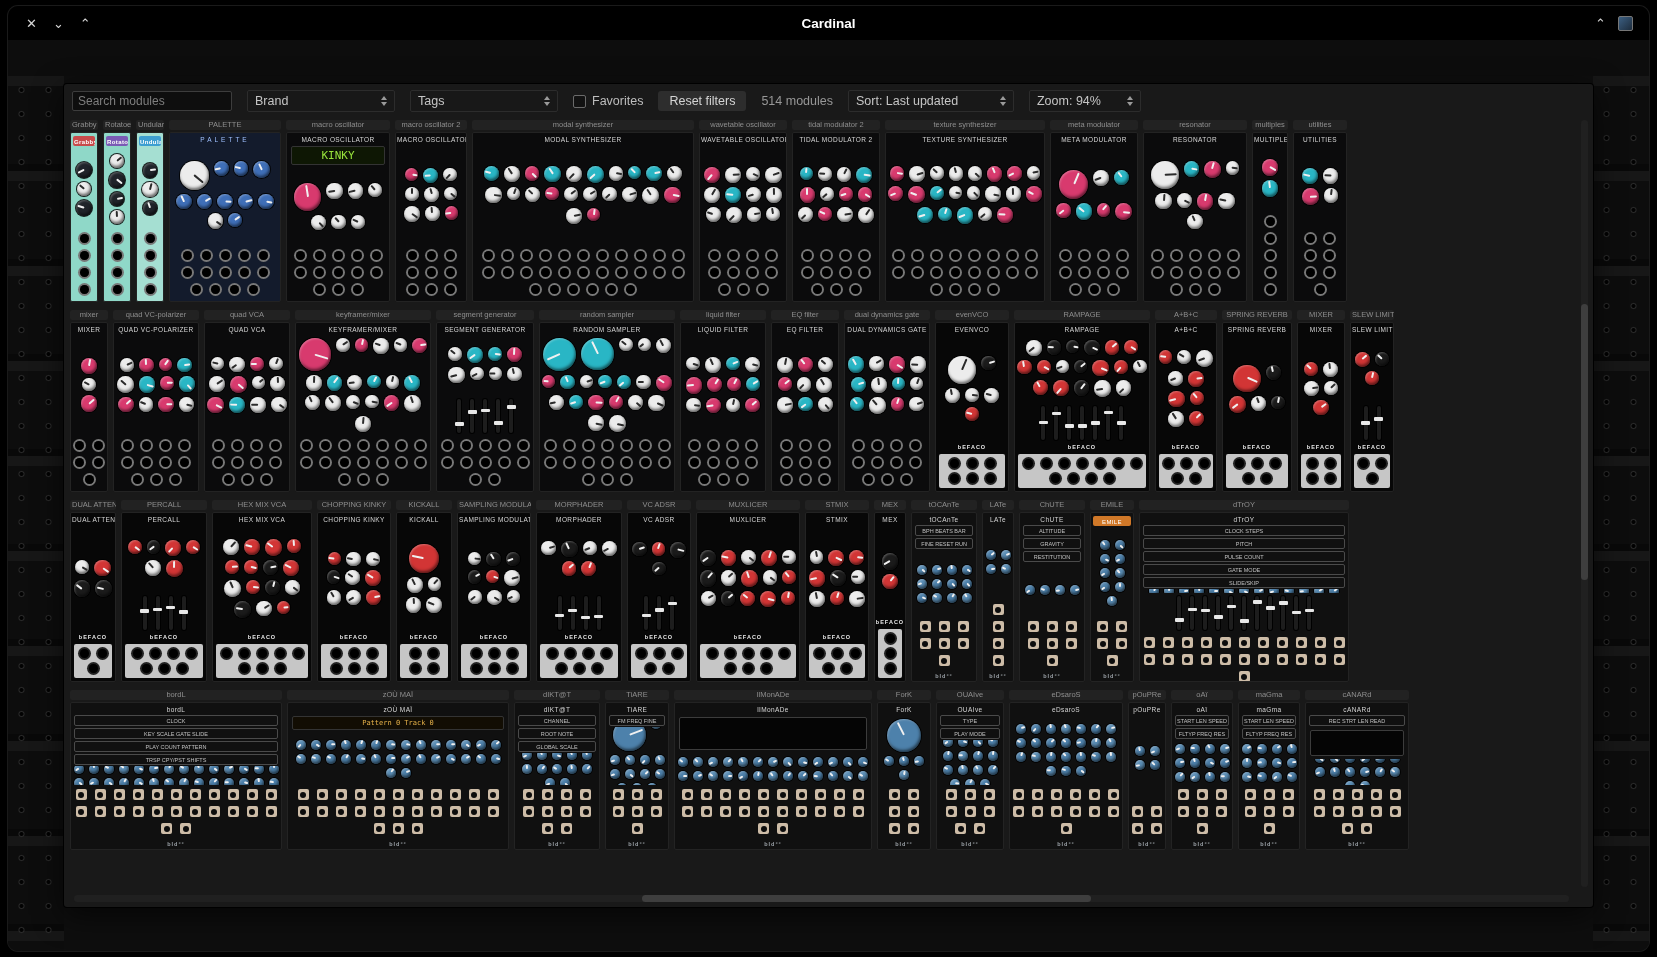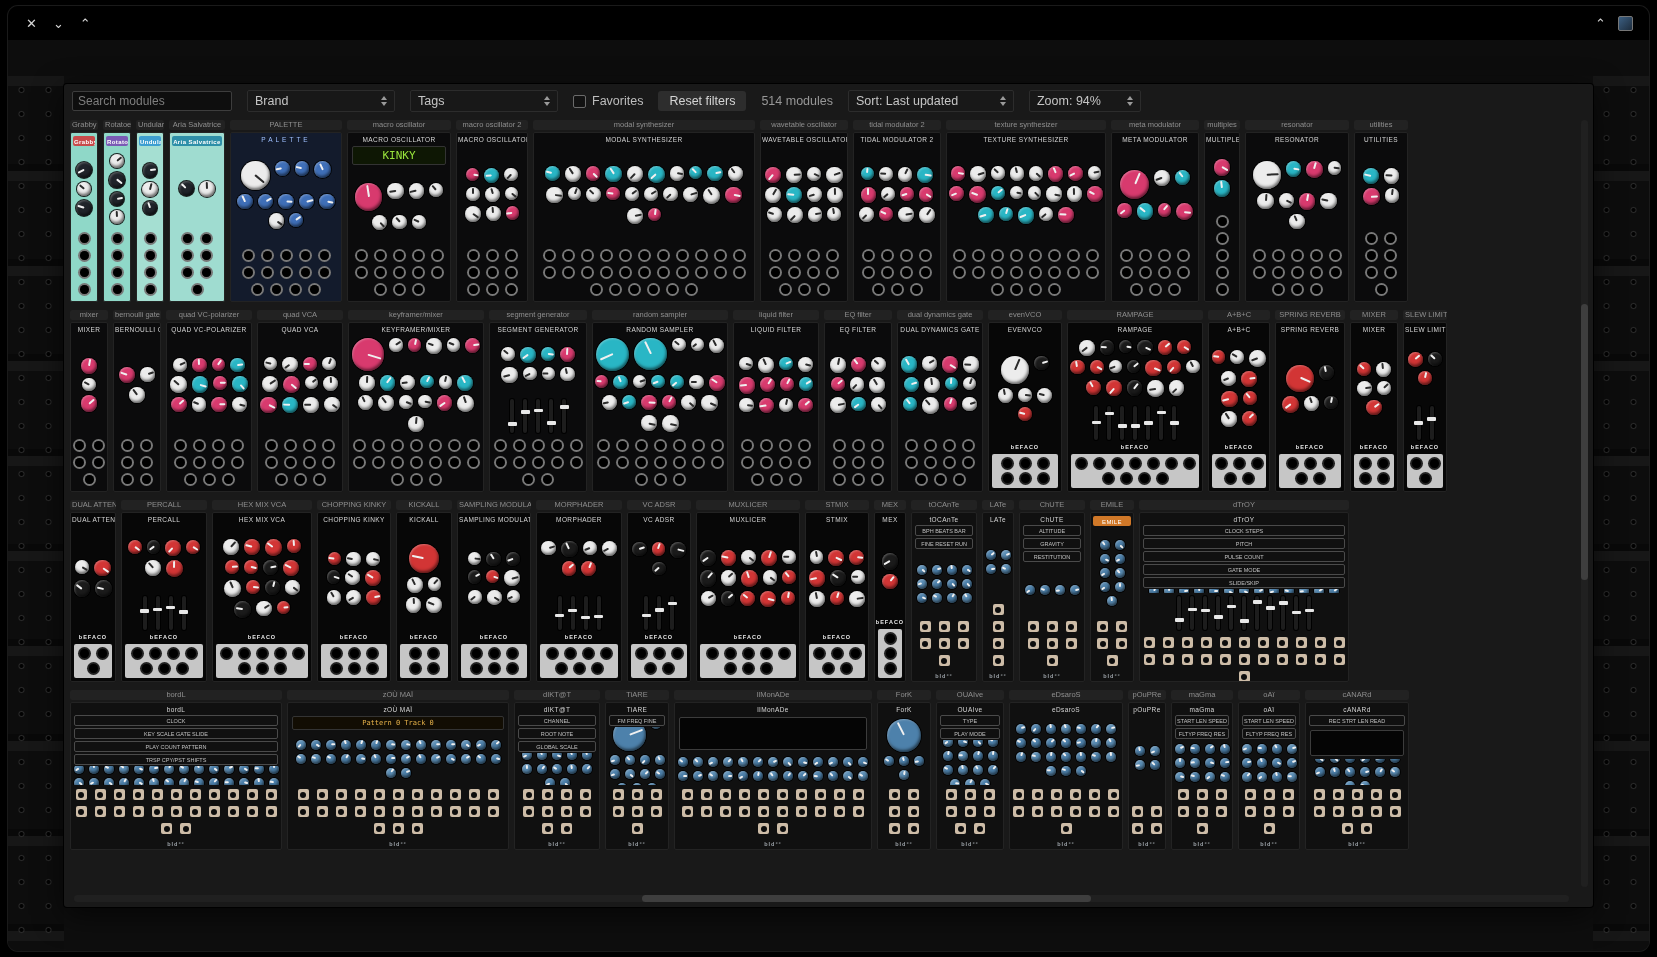--- a/index.html
+++ b/index.html
@@ -92,20 +92,21 @@
 <body>
 
 <div class="window">
 
   <div class="titlebar">
     <div class="ctrls">
       <span>✕</span>
       <span>⌄</span>
       <span>⌃</span>
     </div>
+    <div class="title">Cardinal</div>
     <div class="rctrls">
       <span>⌃</span>
       <div class="appicon"></div>
     </div>
   </div>
 
 
   <div class="rack">
     <div class="rail left"></div>
     <div class="rail right"></div>
@@ -217,43 +218,20 @@
                   </span>
                 </div>
                 <div class="jgrid">
                   <span class="jack"></span>
                   <span class="jack"></span>
                   <span class="jack"></span>
                   <span class="jack"></span>
                 </div>
               </div>
             </div>
-            <div class="tile" style="width: 56px;">
-              <div class="tile-label">Aria Salvatrice</div>
-              <div class="panel aria" style="height: 168px; background: rgb(159, 220, 208);">
-                <div class="ptitle" style="background: rgb(46, 143, 168); color: rgb(255, 255, 255); margin: 3px 2px; border-radius: 2px; font-size: 6px;">Aria Salvatrice</div>
-                <div class="kgrid">
-                  <span class="knob" style="height: 14.9681px; width: 14.9681px; background: rgb(32, 36, 42);">
-                    <i style="background: rgb(240, 240, 240); transform: rotate(-45deg);"></i>
-                  </span>
-                  <span class="knob" style="height: 16.6286px; width: 16.6286px; background: rgb(236, 236, 236);">
-                    <i style="background: rgb(43, 43, 43); transform: rotate(-2deg);"></i>
-                  </span>
-                </div>
-                <div class="jgrid">
-                  <span class="jack"></span>
-                  <span class="jack"></span>
-                  <span class="jack"></span>
-                  <span class="jack"></span>
-                  <span class="jack"></span>
-                  <span class="jack"></span>
-                  <span class="jack"></span>
-                </div>
-              </div>
-            </div>
             <div class="tile" style="width: 112px;">
               <div class="tile-label">PALETTE</div>
               <div class="panel palette" style="height: 168px;">
                 <div class="ptitle">PALETTE</div>
                 <div class="kgrid">
                   <span class="knob" style="height: 28.5534px; width: 28.5534px; background: rgb(236, 236, 236);">
                     <i style="background: rgb(43, 43, 43); transform: rotate(130deg);"></i>
                   </span>
                   <span class="knob" style="height: 15.0223px; width: 15.0223px; background: rgb(63, 111, 184);">
                     <i style="background: rgb(240, 240, 240); transform: rotate(-100deg);"></i>
@@ -741,83 +719,83 @@
                   <span class="jack"></span>
                   <span class="jack"></span>
                   <span class="jack"></span>
                   <span class="jack"></span>
                   <span class="jack"></span>
                   <span class="jack"></span>
                   <span class="jack"></span>
                 </div>
               </div>
             </div>
+            <div class="tile" style="width: 104px;">
+              <div class="tile-label">resonator</div>
+              <div class="panel audible" style="height: 168px;">
+                <div class="ptitle">resonator</div>
+                <div class="kgrid">
+                  <span class="knob" style="height: 27.8603px; width: 27.8603px; background: rgb(236, 236, 236);">
+                    <i style="background: rgb(43, 43, 43); transform: rotate(88deg);"></i>
+                  </span>
+                  <span class="knob" style="height: 15.3625px; width: 15.3625px; background: rgb(41, 182, 197);">
+                    <i style="background: rgb(240, 240, 240); transform: rotate(100deg);"></i>
+                  </span>
+                  <span class="knob" style="height: 16.4778px; width: 16.4778px; background: rgb(216, 58, 110);">
+                    <i style="background: rgb(240, 240, 240); transform: rotate(16deg);"></i>
+                  </span>
+                  <span class="knob" style="height: 13.4666px; width: 13.4666px; background: rgb(236, 236, 236);">
+                    <i style="background: rgb(43, 43, 43); transform: rotate(98deg);"></i>
+                  </span>
+                  <span class="knob" style="height: 16.3487px; width: 16.3487px; background: rgb(236, 236, 236);">
+                    <i style="background: rgb(43, 43, 43); transform: rotate(4deg);"></i>
+                  </span>
+                  <span class="knob" style="height: 15.0261px; width: 15.0261px; background: rgb(236, 236, 236);">
+                    <i style="background: rgb(43, 43, 43); transform: rotate(116deg);"></i>
+                  </span>
+                  <span class="knob" style="height: 16.6104px; width: 16.6104px; background: rgb(216, 58, 110);">
+                    <i style="background: rgb(240, 240, 240); transform: rotate(10deg);"></i>
+                  </span>
+                  <span class="knob" style="height: 16.1343px; width: 16.1343px; background: rgb(236, 236, 236);">
+                    <i style="background: rgb(43, 43, 43); transform: rotate(-77deg);"></i>
+                  </span>
+                  <span class="knob" style="height: 15.122px; width: 15.122px; background: rgb(236, 236, 236);">
+                    <i style="background: rgb(43, 43, 43); transform: rotate(-24deg);"></i>
+                  </span>
+                </div>
+                <div class="jgrid">
+                  <span class="jack"></span>
+                  <span class="jack"></span>
+                  <span class="jack"></span>
+                  <span class="jack"></span>
+                  <span class="jack"></span>
+                  <span class="jack"></span>
+                  <span class="jack"></span>
+                  <span class="jack"></span>
+                  <span class="jack"></span>
+                  <span class="jack"></span>
+                  <span class="jack"></span>
+                  <span class="jack"></span>
+                  <span class="jack"></span>
+                </div>
+              </div>
+            </div>
             <div class="tile" style="width: 36px;">
               <div class="tile-label">multiples</div>
               <div class="panel audible" style="height: 168px;">
                 <div class="ptitle">multiples</div>
                 <div class="kgrid">
                   <span class="knob" style="height: 16.354px; width: 16.354px; background: rgb(216, 58, 110);">
                     <i style="background: rgb(240, 240, 240); transform: rotate(121deg);"></i>
                   </span>
                   <span class="knob" style="height: 16.9588px; width: 16.9588px; background: rgb(41, 182, 197);">
                     <i style="background: rgb(240, 240, 240); transform: rotate(-7deg);"></i>
                   </span>
                 </div>
                 <div class="jgrid">
-                  <span class="jack"></span>
-                  <span class="jack"></span>
-                  <span class="jack"></span>
-                  <span class="jack"></span>
-                  <span class="jack"></span>
-                </div>
-              </div>
-            </div>
-            <div class="tile" style="width: 104px;">
-              <div class="tile-label">resonator</div>
-              <div class="panel audible" style="height: 168px;">
-                <div class="ptitle">resonator</div>
-                <div class="kgrid">
-                  <span class="knob" style="height: 27.8603px; width: 27.8603px; background: rgb(236, 236, 236);">
-                    <i style="background: rgb(43, 43, 43); transform: rotate(88deg);"></i>
-                  </span>
-                  <span class="knob" style="height: 15.3625px; width: 15.3625px; background: rgb(41, 182, 197);">
-                    <i style="background: rgb(240, 240, 240); transform: rotate(100deg);"></i>
-                  </span>
-                  <span class="knob" style="height: 16.4778px; width: 16.4778px; background: rgb(216, 58, 110);">
-                    <i style="background: rgb(240, 240, 240); transform: rotate(16deg);"></i>
-                  </span>
-                  <span class="knob" style="height: 13.4666px; width: 13.4666px; background: rgb(236, 236, 236);">
-                    <i style="background: rgb(43, 43, 43); transform: rotate(98deg);"></i>
-                  </span>
-                  <span class="knob" style="height: 16.3487px; width: 16.3487px; background: rgb(236, 236, 236);">
-                    <i style="background: rgb(43, 43, 43); transform: rotate(4deg);"></i>
-                  </span>
-                  <span class="knob" style="height: 15.0261px; width: 15.0261px; background: rgb(236, 236, 236);">
-                    <i style="background: rgb(43, 43, 43); transform: rotate(116deg);"></i>
-                  </span>
-                  <span class="knob" style="height: 16.6104px; width: 16.6104px; background: rgb(216, 58, 110);">
-                    <i style="background: rgb(240, 240, 240); transform: rotate(10deg);"></i>
-                  </span>
-                  <span class="knob" style="height: 16.1343px; width: 16.1343px; background: rgb(236, 236, 236);">
-                    <i style="background: rgb(43, 43, 43); transform: rotate(-77deg);"></i>
-                  </span>
-                  <span class="knob" style="height: 15.122px; width: 15.122px; background: rgb(236, 236, 236);">
-                    <i style="background: rgb(43, 43, 43); transform: rotate(-24deg);"></i>
-                  </span>
-                </div>
-                <div class="jgrid">
-                  <span class="jack"></span>
-                  <span class="jack"></span>
-                  <span class="jack"></span>
-                  <span class="jack"></span>
-                  <span class="jack"></span>
-                  <span class="jack"></span>
-                  <span class="jack"></span>
-                  <span class="jack"></span>
                   <span class="jack"></span>
                   <span class="jack"></span>
                   <span class="jack"></span>
                   <span class="jack"></span>
                   <span class="jack"></span>
                 </div>
               </div>
             </div>
             <div class="tile" style="width: 54px;">
               <div class="tile-label">utilities</div>
@@ -859,45 +837,20 @@
                     <i style="background: rgb(240, 240, 240); transform: rotate(10deg);"></i>
                   </span>
                   <span class="knob" style="height: 13.1794px; width: 13.1794px; background: rgb(236, 236, 236);">
                     <i style="background: rgb(43, 43, 43); transform: rotate(-63deg);"></i>
                   </span>
                   <span class="knob" style="height: 16.7677px; width: 16.7677px; background: rgb(216, 58, 110);">
                     <i style="background: rgb(240, 240, 240); transform: rotate(48deg);"></i>
                   </span>
                 </div>
                 <div class="jgrid">
-                  <span class="jack"></span>
-                  <span class="jack"></span>
-                  <span class="jack"></span>
-                  <span class="jack"></span>
-                  <span class="jack"></span>
-                </div>
-              </div>
-            </div>
-            <div class="tile" style="width: 48px;">
-              <div class="tile-label">bernoulli gate</div>
-              <div class="panel audible" style="height: 168px;">
-                <div class="ptitle">bernoulli gate</div>
-                <div class="kgrid">
-                  <span class="knob" style="height: 16.1081px; width: 16.1081px; background: rgb(216, 58, 110);">
-                    <i style="background: rgb(240, 240, 240); transform: rotate(-71deg);"></i>
-                  </span>
-                  <span class="knob" style="height: 14.4381px; width: 14.4381px; background: rgb(236, 236, 236);">
-                    <i style="background: rgb(43, 43, 43); transform: rotate(72deg);"></i>
-                  </span>
-                  <span class="knob" style="height: 15.7594px; width: 15.7594px; background: rgb(236, 236, 236);">
-                    <i style="background: rgb(43, 43, 43); transform: rotate(-37deg);"></i>
-                  </span>
-                </div>
-                <div class="jgrid">
-                  <span class="jack"></span>
                   <span class="jack"></span>
                   <span class="jack"></span>
                   <span class="jack"></span>
                   <span class="jack"></span>
                   <span class="jack"></span>
                 </div>
               </div>
             </div>
             <div class="tile" style="width: 86px;">
               <div class="tile-label">quad VC-polarizer</div>
@@ -3442,20 +3395,90 @@
                     <b></b>
                   </span>
                   <span class="jsq">
                     <b></b>
                   </span>
                 </div>
                 <div class="pbrand">bId°°</div>
               </div>
             </div>
             <div class="tile" style="width: 62px;">
+              <div class="tile-label">oAï</div>
+              <div class="panel bidoo" style="height: 146px;">
+                <div class="ptitle">oAï</div>
+                <div class="plabel">START LEN SPEED</div>
+                <div class="plabel">FLTYP FREQ RES</div>
+                <div class="kgrid">
+                  <span class="knob" style="height: 10px; width: 10px; background: rgb(90, 141, 181);">
+                    <i style="background: rgb(240, 240, 240); transform: rotate(-112deg);"></i>
+                  </span>
+                  <span class="knob" style="height: 10px; width: 10px; background: rgb(77, 129, 171);">
+                    <i style="background: rgb(240, 240, 240); transform: rotate(-85deg);"></i>
+                  </span>
+                  <span class="knob" style="height: 10px; width: 10px; background: rgb(77, 129, 171);">
+                    <i style="background: rgb(240, 240, 240); transform: rotate(-31deg);"></i>
+                  </span>
+                  <span class="knob" style="height: 10px; width: 10px; background: rgb(90, 141, 181);">
+                    <i style="background: rgb(240, 240, 240); transform: rotate(78deg);"></i>
+                  </span>
+                  <span class="knob" style="height: 10px; width: 10px; background: rgb(77, 129, 171);">
+                    <i style="background: rgb(240, 240, 240); transform: rotate(82deg);"></i>
+                  </span>
+                  <span class="knob" style="height: 10px; width: 10px; background: rgb(77, 129, 171);">
+                    <i style="background: rgb(240, 240, 240); transform: rotate(-18deg);"></i>
+                  </span>
+                  <span class="knob" style="height: 10px; width: 10px; background: rgb(77, 129, 171);">
+                    <i style="background: rgb(240, 240, 240); transform: rotate(116deg);"></i>
+                  </span>
+                  <span class="knob" style="height: 10px; width: 10px; background: rgb(77, 129, 171);">
+                    <i style="background: rgb(240, 240, 240); transform: rotate(70deg);"></i>
+                  </span>
+                  <span class="knob" style="height: 10px; width: 10px; background: rgb(90, 141, 181);">
+                    <i style="background: rgb(240, 240, 240); transform: rotate(43deg);"></i>
+                  </span>
+                  <span class="knob" style="height: 10px; width: 10px; background: rgb(90, 141, 181);">
+                    <i style="background: rgb(240, 240, 240); transform: rotate(-128deg);"></i>
+                  </span>
+                  <span class="knob" style="height: 10px; width: 10px; background: rgb(77, 129, 171);">
+                    <i style="background: rgb(240, 240, 240); transform: rotate(-15deg);"></i>
+                  </span>
+                  <span class="knob" style="height: 10px; width: 10px; background: rgb(90, 141, 181);">
+                    <i style="background: rgb(240, 240, 240); transform: rotate(-89deg);"></i>
+                  </span>
+                </div>
+                <div class="jgrid">
+                  <span class="jsq">
+                    <b></b>
+                  </span>
+                  <span class="jsq">
+                    <b></b>
+                  </span>
+                  <span class="jsq">
+                    <b></b>
+                  </span>
+                  <span class="jsq">
+                    <b></b>
+                  </span>
+                  <span class="jsq">
+                    <b></b>
+                  </span>
+                  <span class="jsq">
+                    <b></b>
+                  </span>
+                  <span class="jsq">
+                    <b></b>
+                  </span>
+                </div>
+                <div class="pbrand">bId°°</div>
+              </div>
+            </div>
+            <div class="tile" style="width: 62px;">
               <div class="tile-label">maGma</div>
               <div class="panel bidoo" style="height: 146px;">
                 <div class="ptitle">maGma</div>
                 <div class="plabel">START LEN SPEED</div>
                 <div class="plabel">FLTYP FREQ RES</div>
                 <div class="kgrid">
                   <span class="knob" style="height: 10px; width: 10px; background: rgb(90, 141, 181);">
                     <i style="background: rgb(240, 240, 240); transform: rotate(67deg);"></i>
                   </span>
                   <span class="knob" style="height: 10px; width: 10px; background: rgb(77, 129, 171);">
@@ -3483,90 +3506,20 @@
                     <i style="background: rgb(240, 240, 240); transform: rotate(104deg);"></i>
                   </span>
                   <span class="knob" style="height: 10px; width: 10px; background: rgb(77, 129, 171);">
                     <i style="background: rgb(240, 240, 240); transform: rotate(-77deg);"></i>
                   </span>
                   <span class="knob" style="height: 10px; width: 10px; background: rgb(90, 141, 181);">
                     <i style="background: rgb(240, 240, 240); transform: rotate(-130deg);"></i>
                   </span>
                   <span class="knob" style="height: 10px; width: 10px; background: rgb(77, 129, 171);">
                     <i style="background: rgb(240, 240, 240); transform: rotate(-71deg);"></i>
-                  </span>
-                </div>
-                <div class="jgrid">
-                  <span class="jsq">
-                    <b></b>
-                  </span>
-                  <span class="jsq">
-                    <b></b>
-                  </span>
-                  <span class="jsq">
-                    <b></b>
-                  </span>
-                  <span class="jsq">
-                    <b></b>
-                  </span>
-                  <span class="jsq">
-                    <b></b>
-                  </span>
-                  <span class="jsq">
-                    <b></b>
-                  </span>
-                  <span class="jsq">
-                    <b></b>
-                  </span>
-                </div>
-                <div class="pbrand">bId°°</div>
-              </div>
-            </div>
-            <div class="tile" style="width: 62px;">
-              <div class="tile-label">oAï</div>
-              <div class="panel bidoo" style="height: 146px;">
-                <div class="ptitle">oAï</div>
-                <div class="plabel">START LEN SPEED</div>
-                <div class="plabel">FLTYP FREQ RES</div>
-                <div class="kgrid">
-                  <span class="knob" style="height: 10px; width: 10px; background: rgb(90, 141, 181);">
-                    <i style="background: rgb(240, 240, 240); transform: rotate(-112deg);"></i>
-                  </span>
-                  <span class="knob" style="height: 10px; width: 10px; background: rgb(77, 129, 171);">
-                    <i style="background: rgb(240, 240, 240); transform: rotate(-85deg);"></i>
-                  </span>
-                  <span class="knob" style="height: 10px; width: 10px; background: rgb(77, 129, 171);">
-                    <i style="background: rgb(240, 240, 240); transform: rotate(-31deg);"></i>
-                  </span>
-                  <span class="knob" style="height: 10px; width: 10px; background: rgb(90, 141, 181);">
-                    <i style="background: rgb(240, 240, 240); transform: rotate(78deg);"></i>
-                  </span>
-                  <span class="knob" style="height: 10px; width: 10px; background: rgb(77, 129, 171);">
-                    <i style="background: rgb(240, 240, 240); transform: rotate(82deg);"></i>
-                  </span>
-                  <span class="knob" style="height: 10px; width: 10px; background: rgb(77, 129, 171);">
-                    <i style="background: rgb(240, 240, 240); transform: rotate(-18deg);"></i>
-                  </span>
-                  <span class="knob" style="height: 10px; width: 10px; background: rgb(77, 129, 171);">
-                    <i style="background: rgb(240, 240, 240); transform: rotate(116deg);"></i>
-                  </span>
-                  <span class="knob" style="height: 10px; width: 10px; background: rgb(77, 129, 171);">
-                    <i style="background: rgb(240, 240, 240); transform: rotate(70deg);"></i>
-                  </span>
-                  <span class="knob" style="height: 10px; width: 10px; background: rgb(90, 141, 181);">
-                    <i style="background: rgb(240, 240, 240); transform: rotate(43deg);"></i>
-                  </span>
-                  <span class="knob" style="height: 10px; width: 10px; background: rgb(90, 141, 181);">
-                    <i style="background: rgb(240, 240, 240); transform: rotate(-128deg);"></i>
-                  </span>
-                  <span class="knob" style="height: 10px; width: 10px; background: rgb(77, 129, 171);">
-                    <i style="background: rgb(240, 240, 240); transform: rotate(-15deg);"></i>
-                  </span>
-                  <span class="knob" style="height: 10px; width: 10px; background: rgb(90, 141, 181);">
-                    <i style="background: rgb(240, 240, 240); transform: rotate(-89deg);"></i>
                   </span>
                 </div>
                 <div class="jgrid">
                   <span class="jsq">
                     <b></b>
                   </span>
                   <span class="jsq">
                     <b></b>
                   </span>
                   <span class="jsq">

